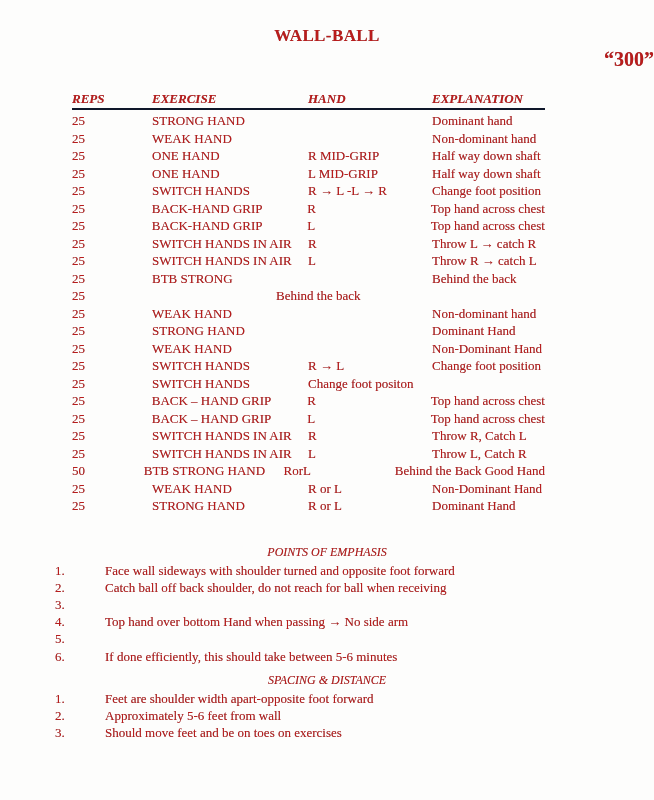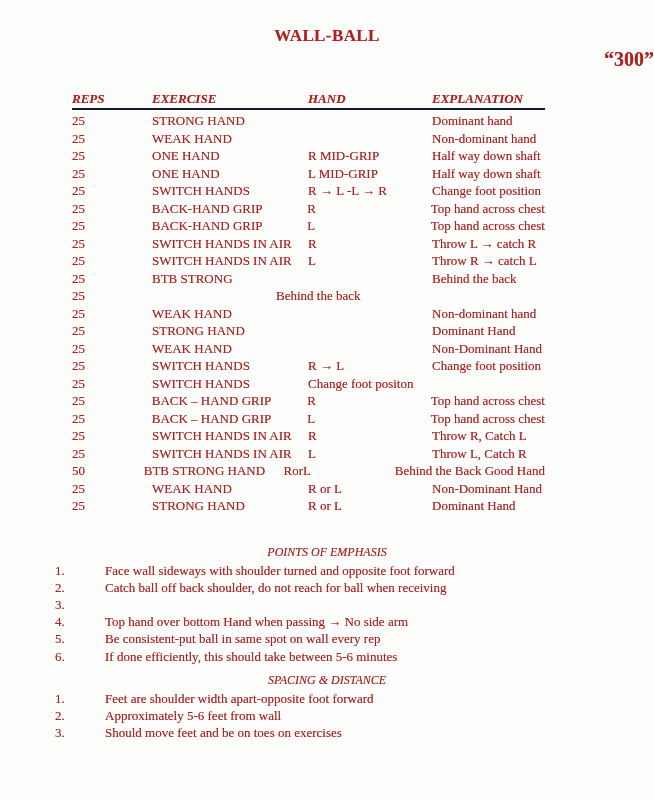--- a/index.html
+++ b/index.html
@@ -290,21 +290,20 @@
     <span class="li-num">3.</span>
   </div>
 
   <div class="li">
     <span class="li-num">4.</span>
     <span class="li-text">Top hand over bottom Hand when passing → No side arm</span>
   </div>
 
   <div class="li">
     <span class="li-num">5.</span>
-    <span class="li-text">Be consistent-put ball in same spot on wall every rep</span>
   </div>
 
   <div class="li">
     <span class="li-num">6.</span>
     <span class="li-text">If done efficiently, this should take between 5-6 minutes</span>
   </div>
 </div>
   </div>
 
   <div class="list-block spacing">

